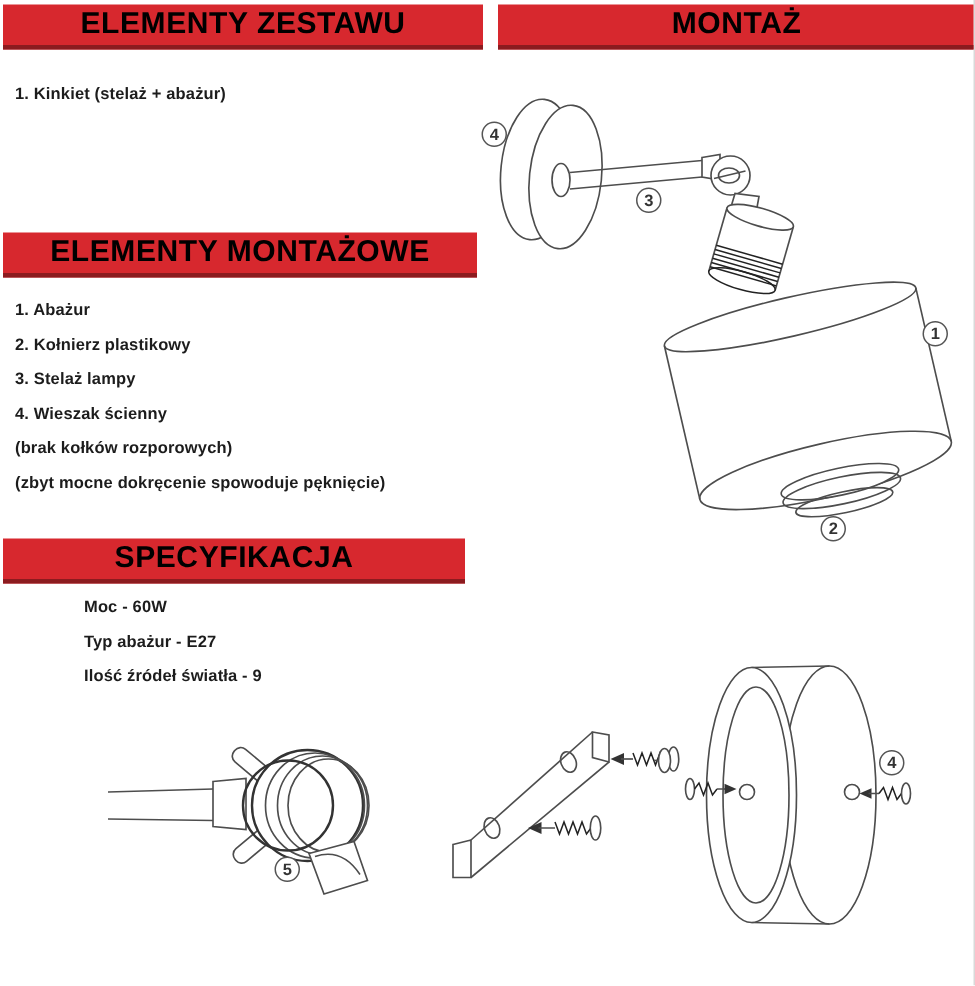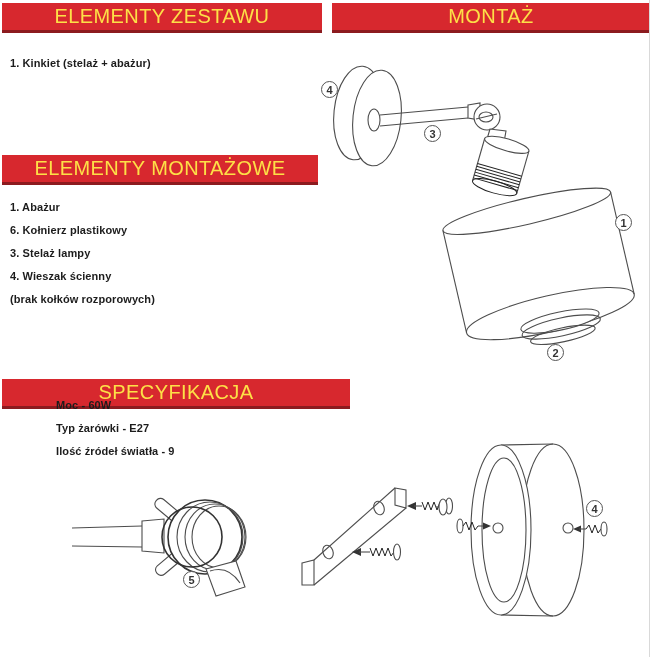--- a/index.html
+++ b/index.html
@@ -11,22 +11,22 @@
     color:#1c1c1c;
     overflow:hidden;
     border-right:1px solid #d9d9d9;
     box-sizing:border-box;
   }
   .banner{
     position:absolute;
     height:27px;
     background:#d7282e;
     border-bottom:3px solid #8c1b1f;
-    color:#fde047;
-    font-weight:normal;
+    color:#000000;
+    font-weight:bold;
     font-size:20px;
     letter-spacing:0.4px;
     text-align:center;
     line-height:27px;
     box-sizing:content-box;
   }
   .txt-line{
     font-size:11px;
     font-weight:bold;
     line-height:23px;
@@ -62,39 +62,40 @@
 
   <div class="banner" style="left:2px;top:3px;width:320px;">
     <span>ELEMENTY ZESTAWU</span>
   </div>
   <div class="banner" style="left:332px;top:3px;width:318px;text-align:center;">
     <span>MONTAŻ</span>
   </div>
   <div class="banner" style="left:2px;top:155px;width:316px;">
     <span>ELEMENTY MONTAŻOWE</span>
   </div>
-  <div class="banner" style="left:2px;top:359px;width:348px;margin-top:20px;">
+  <div class="banner" style="left:2px;top:359px;width:308px;">
     <span>SPECYFIKACJA</span>
   </div>
 
   <div class="txt-block" style="left:10px;top:52px;">
     <div class="txt-line">1. Kinkiet (stelaż + abażur)</div>
   </div>
 
   <div class="txt-block" style="left:10px;top:196px;">
     <div class="txt-line">1. Abażur</div>
-    <div class="txt-line">6. Kołnierz plastikowy</div>
+    <div class="txt-line">2. Kołnierz plastikowy</div>
     <div class="txt-line">3. Stelaż lampy</div>
     <div class="txt-line">4. Wieszak ścienny</div>
     <div class="txt-line">(brak kołków rozporowych)</div>
+    <div class="txt-line">(zbyt mocne dokręcenie spowoduje pęknięcie)</div>
   </div>
 
   <div class="txt-block" style="left:10px;top:394px;margin-left:46px;">
     <div class="txt-line">Moc - 60W</div>
-    <div class="txt-line">Typ żarówki - E27</div>
+    <div class="txt-line">Typ abażur - E27</div>
     <div class="txt-line">Ilość źródeł światła - 9</div>
   </div>
 
   <svg style="left:320px;top:60px;" width="330" height="310" viewBox="0 0 330 310">
 
     <g>
       <ellipse class="ln" cx="38" cy="53" rx="24" ry="47" transform="rotate(6 38 53)"></ellipse>
       <ellipse class="lnw" cx="57" cy="58" rx="24" ry="48" transform="rotate(6 57 58)"></ellipse>
       <ellipse class="lnw" cx="54" cy="60" rx="6" ry="11"></ellipse>
     </g>

